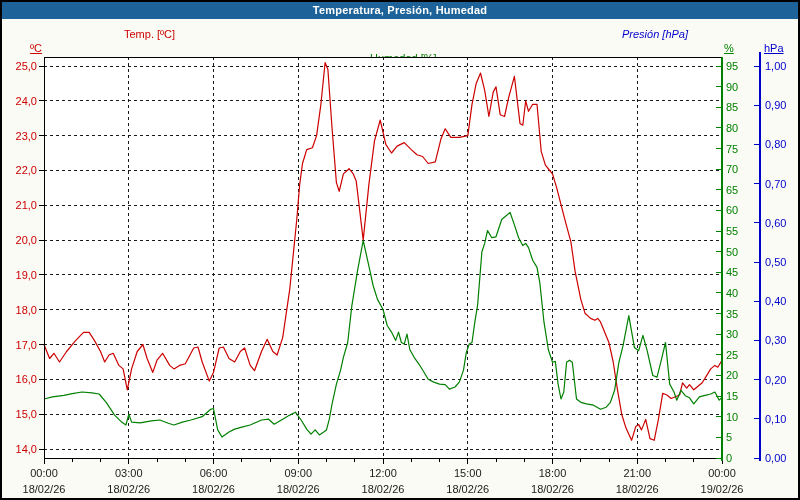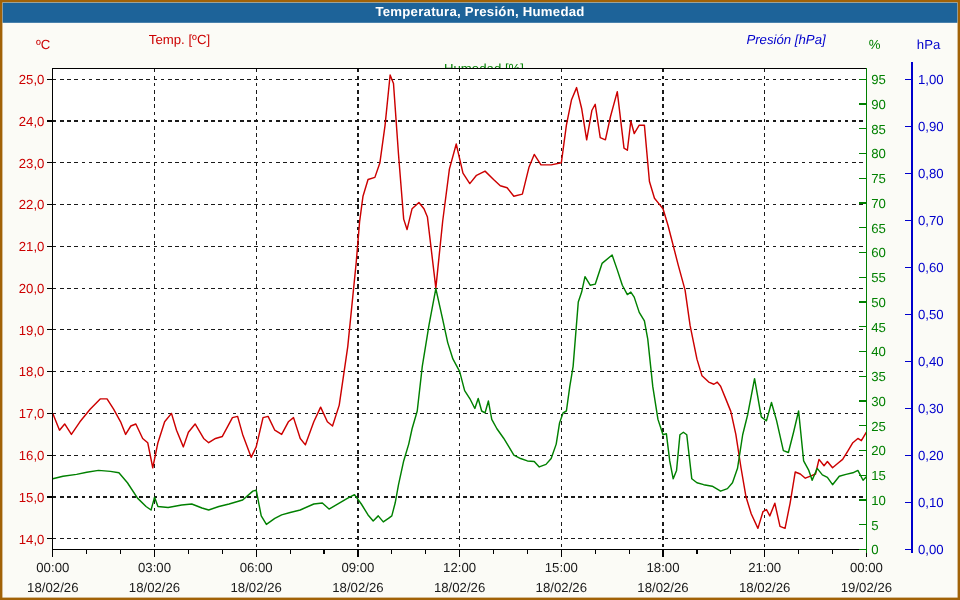--- a/index.html
+++ b/index.html
@@ -1,30 +1,30 @@
 <!DOCTYPE html>
 <html><head>
 <meta charset="utf-8">
 <style>
   html,body{margin:0;padding:0;background:#d8d8d8;}
   .window{
     position:relative;width:800px;height:500px;box-sizing:border-box;
-    background:#fbfbf6;border:2px solid #a16207;overflow:hidden;
+    background:#fbfbf6;border:2px solid #000000;overflow:hidden;
     font-family:"Liberation Sans",sans-serif;
   }
   .titlebar{
     position:absolute;left:0;top:0;width:100%;height:17px;
     background:#1d6399;color:#ffffff;font-size:11px;font-weight:bold;
     text-align:center;line-height:17px;letter-spacing:0.2px;
   }
   .legend-label{position:absolute;top:26px;font-size:11px;white-space:nowrap;}
   .leg-temp{left:122px;color:#cc0000;}
   .leg-hum{left:368px;color:#008000;margin-top:24px;}
   .leg-pres{left:620px;color:#0000cc;font-style:italic;}
-  .unit-label{position:absolute;top:30px;font-size:11px;}
+  .unit-label{position:absolute;top:40px;font-size:11px;text-decoration:underline;}
   .unit-c{left:0;width:40px;text-align:right;color:#cc0000;}
   .unit-pct{left:722px;color:#008000;}
   .unit-hpa{left:762px;color:#0000cc;}
   #plot{position:absolute;left:0;top:0;width:800px;height:500px;}
   svg text{font-family:"Liberation Sans",sans-serif;}
 </style>
 </head>
 <body>
 
 <div class="window">

